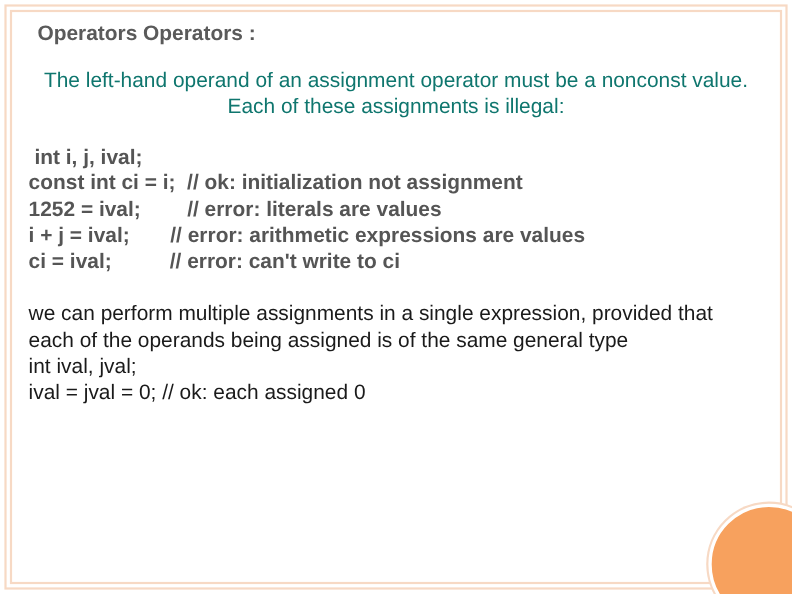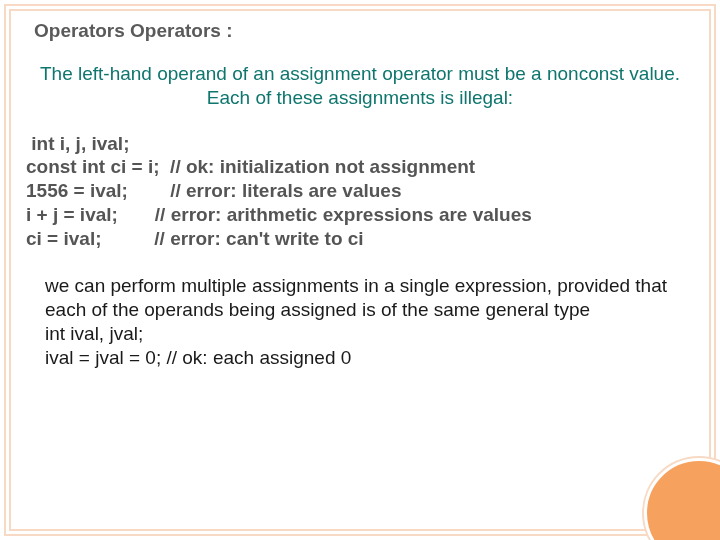--- a/index.html
+++ b/index.html
@@ -54,21 +54,20 @@
     color: #555555;
     line-height: 1.25;
     margin-bottom: 24px;
     white-space: pre;
     font-family: Arial, Helvetica, sans-serif;
   }
   .para2 {
     font-size: 19px;
     color: #1a1a1a;
     line-height: 1.25;
-    margin-left: 19px;
   }
   .circle {
     position: absolute;
     right: -34px;
     bottom: -28px;
     width: 110px;
     height: 110px;
     border-radius: 50%;
     background: #f7a15e;
     border: 3px solid #ffffff;
@@ -79,21 +78,21 @@
 <body>
 
 <div class="outer-frame"></div>
 <div class="inner-frame"></div>
 
 <div class="content">
   <div class="heading">Operators Operators :</div>
   <div class="para">The left-hand operand of an assignment operator must be a nonconst value. Each of these assignments is illegal:</div>
   <div class="code-block"> int i, j, ival;
 const int ci = i;  // ok: initialization not assignment
-1556 = ival;        // error: literals are values
+1252 = ival;        // error: literals are values
 i + j = ival;       // error: arithmetic expressions are values
 ci = ival;          // error: can't write to ci</div>
   <div class="para2" style="white-space: pre-line;">we can perform multiple assignments in a single expression, provided that each of the operands being assigned is of the same general type
 int ival, jval;
      ival = jval = 0; // ok: each assigned 0</div>
 </div>
 
 <div class="circle"></div>
 
 </body></html>

